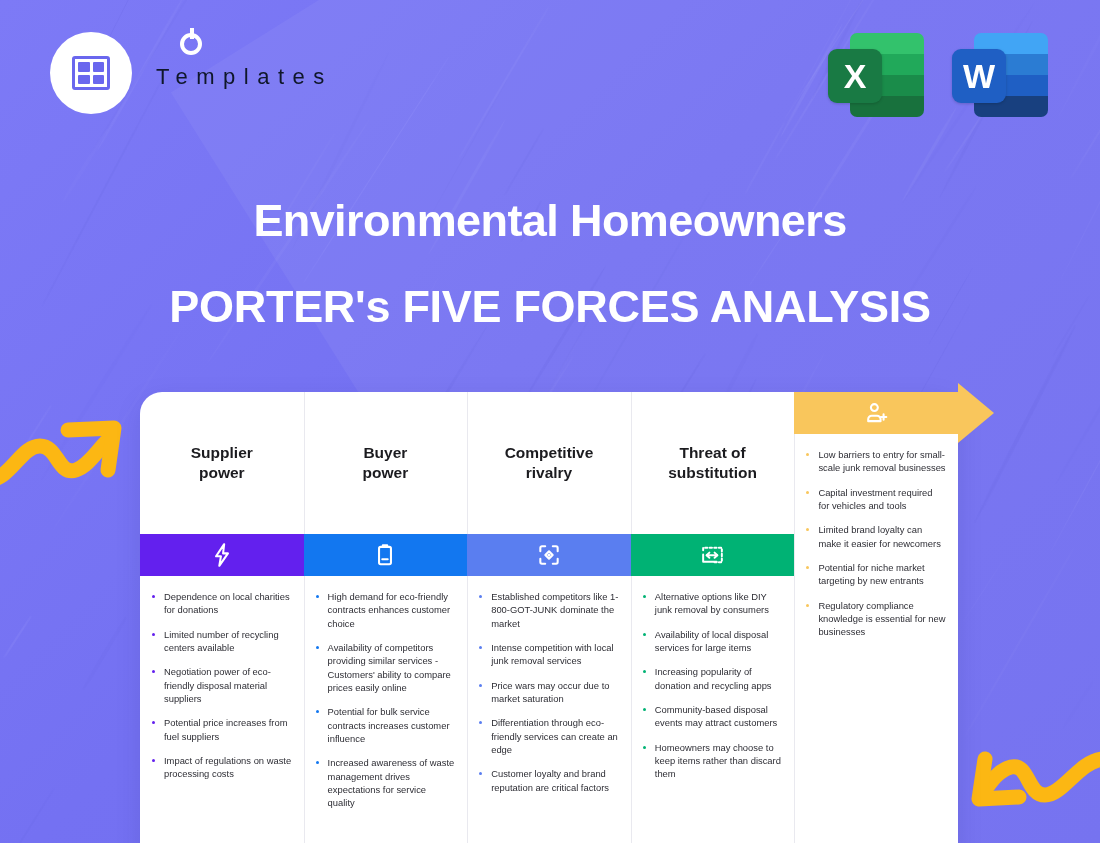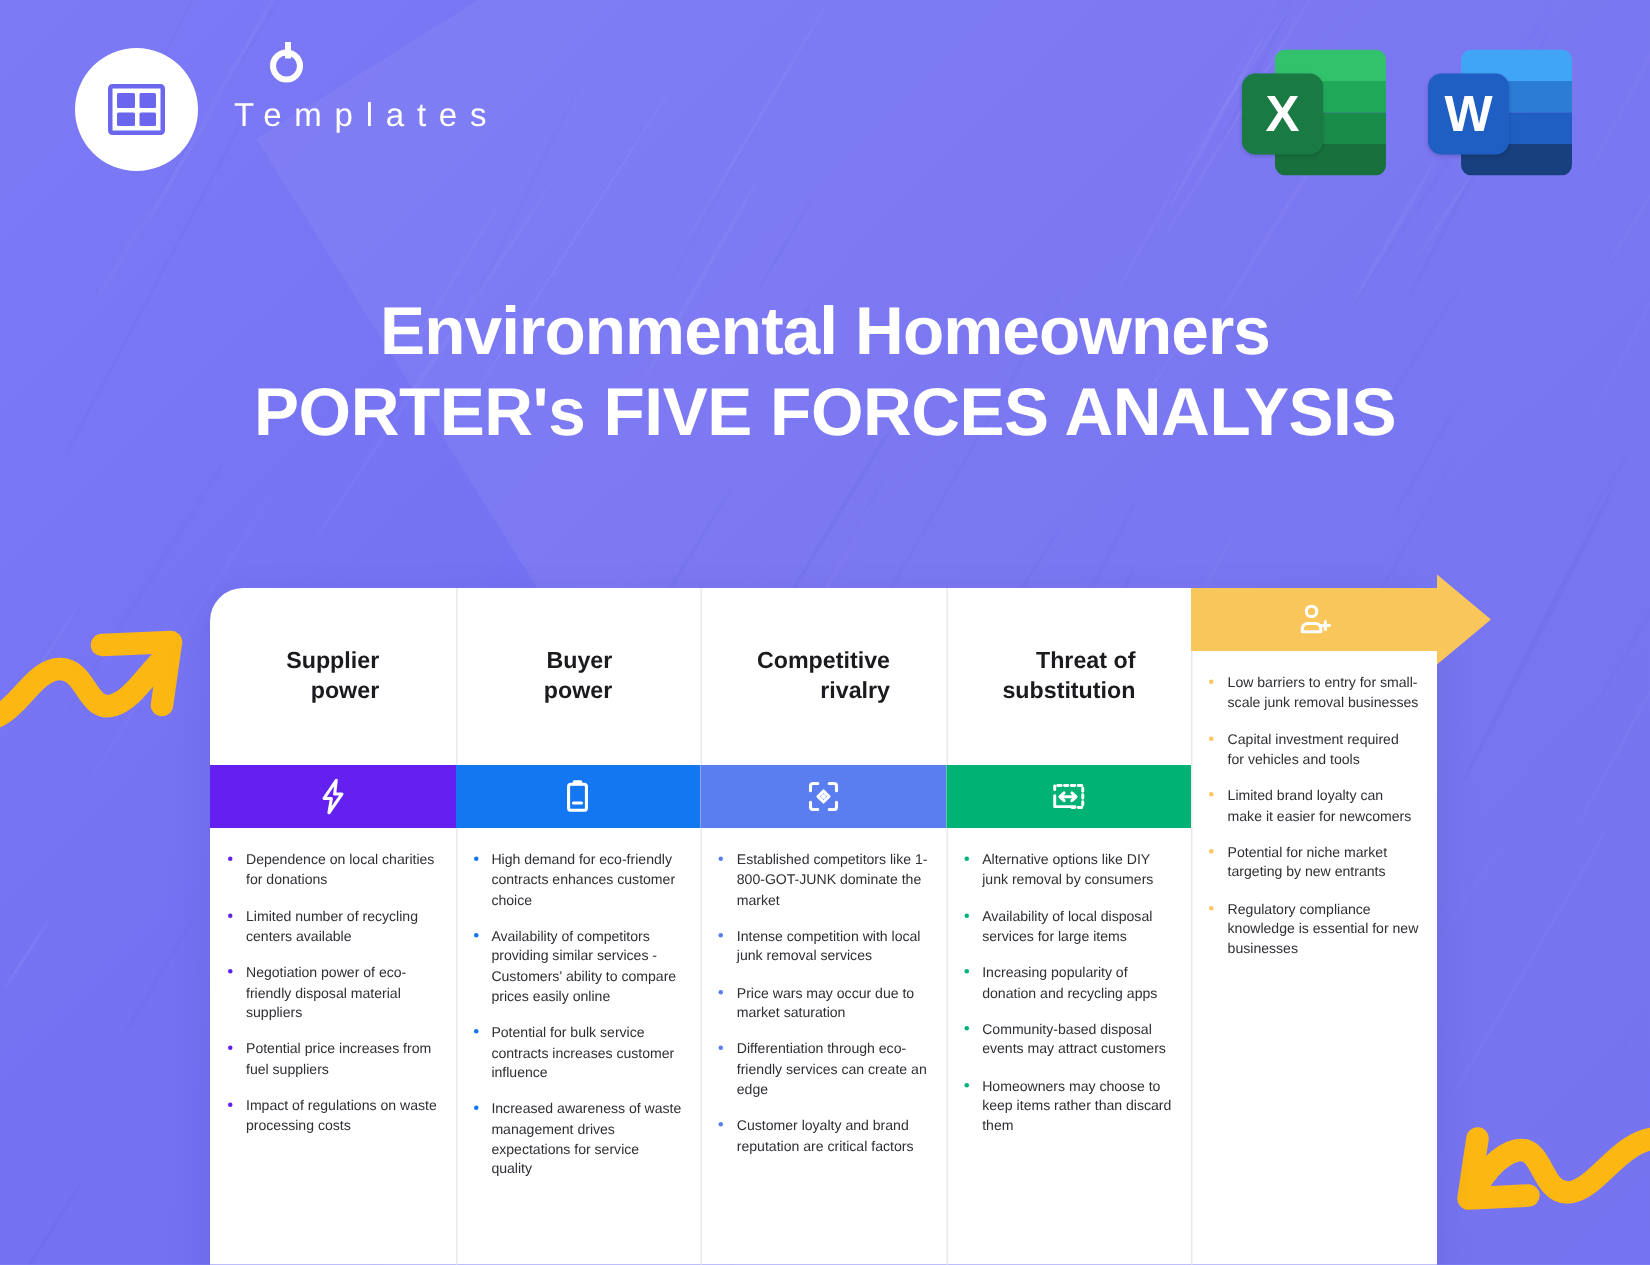--- a/index.html
+++ b/index.html
@@ -72,21 +72,21 @@
     border: 4px solid #fff;
     border-radius: 50%;
   }
   #logo-ring::after {
     content: ""; position: absolute;
     left: 6px; top: -9px;
     width: 4px; height: 11px; background: #fff;
   }
   #logo-sub {
     margin-top: 7px;
-    font-size: 22px; color: #ffffff;
+    font-size: 22px; color: #0f172a;
     letter-spacing: 8.5px;
   }
 
   
   #office-icons {
     position: absolute;
     right: 52px; top: 27px;
     display: flex; gap: 28px;
   }
   .office-icon { position: relative; width: 96px; height: 96px; }
@@ -113,21 +113,21 @@
     text-align: center;
   }
   #title-main {
     color: #fff; font-weight: bold;
     font-size: 45px; letter-spacing: -0.6px;
     line-height: 1.12;
   }
   #title-sub {
     color: #fff; font-weight: bold;
     font-size: 45px; letter-spacing: -0.3px;
-    line-height: 1.12; margin-top: 4px;
+    line-height: 1.12; margin-top: 36px;
   }
 
   
   .squiggle { position: absolute; pointer-events: none; }
   #squiggle-left  { left: -16px; top: 398px; }
   #squiggle-right { right: -6px; top: 745px; }
 
   
   #card {
     position: absolute;
@@ -144,23 +144,23 @@
     grid-template-columns: repeat(5, 1fr);
     height: 100%;
   }
   .col { position: relative; }
   .col + .col::before {
     content: ""; position: absolute;
     left: 0; top: 0; bottom: 0; width: 1px;
     background: #e9e9ef;
   }
   .col-head {
-    height: 118px;
+    height: 142px;
     display: flex; align-items: center; justify-content: center;
-    text-align: right;
+    text-align: center;
     padding: 0 8px;
   }
   .col-head span {
     font-size: 15.5px; font-weight: bold; color: #1b1b1f;
     line-height: 1.3;
   }
   .col-band {
     height: 42px;
     display: flex; align-items: center; justify-content: center;
     position: relative;

